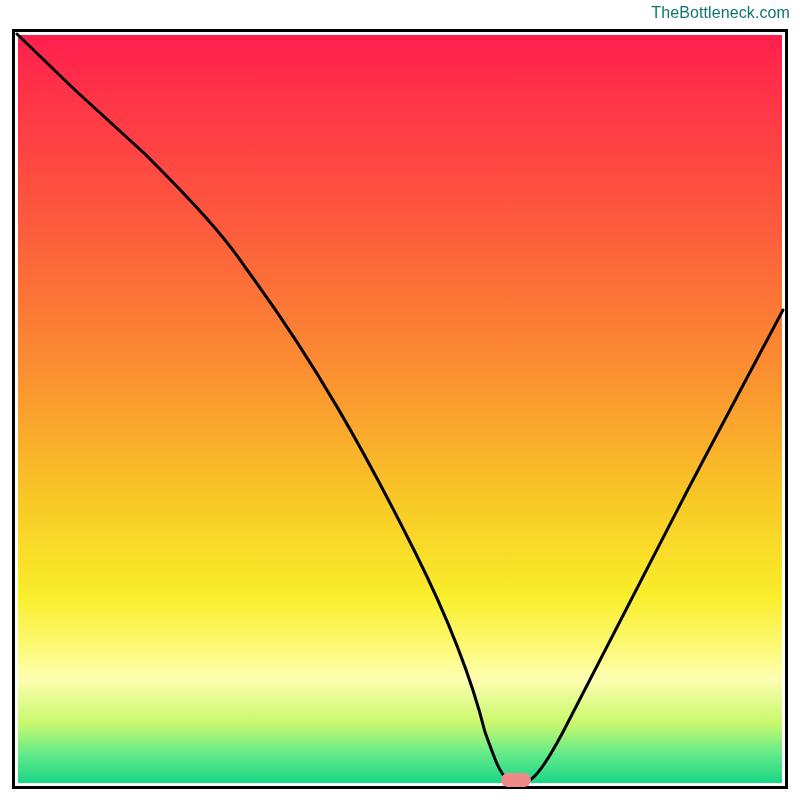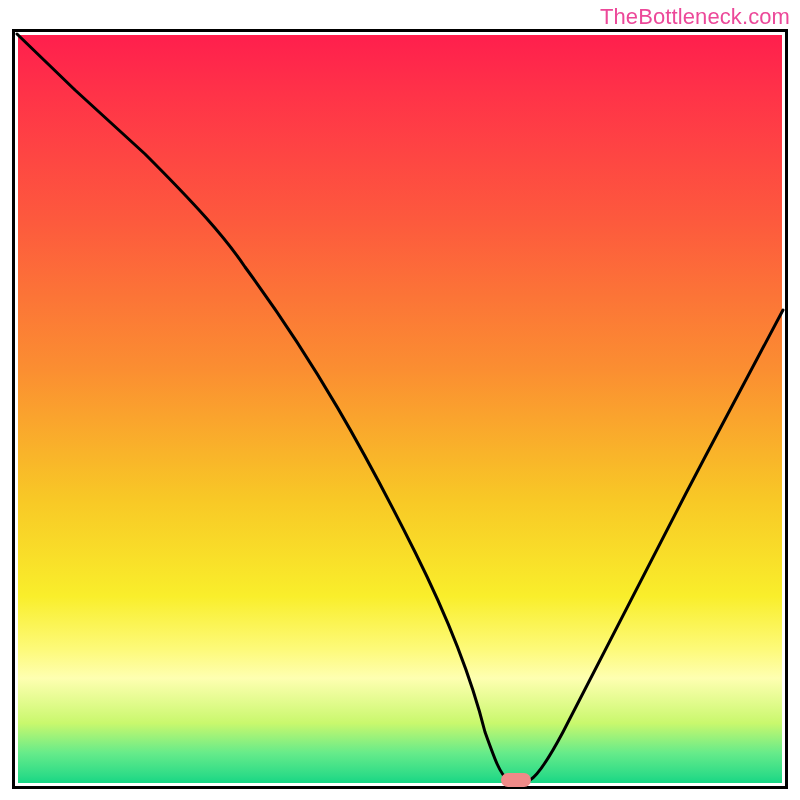--- a/index.html
+++ b/index.html
@@ -44,22 +44,22 @@
       #c9f86d 92%,
       #66eb8a 96%,
       #2edc87 99%,
       #17d684 100%
     );
   }
   .watermark {
     position: absolute;
     top: 4px;
     right: 10px;
-    color: #ec4899;
-    font-size: 22px;
+    color: #0f766e;
+    font-size: 16px;
     font-weight: 500;
     letter-spacing: 0.1px;
   }
   svg.curve-layer {
     position: absolute;
     left: 0;
     top: 0;
     width: 100%;
     height: 100%;
     pointer-events: none;

